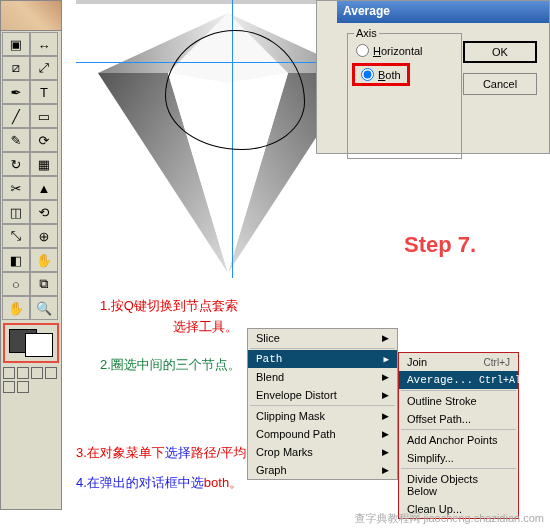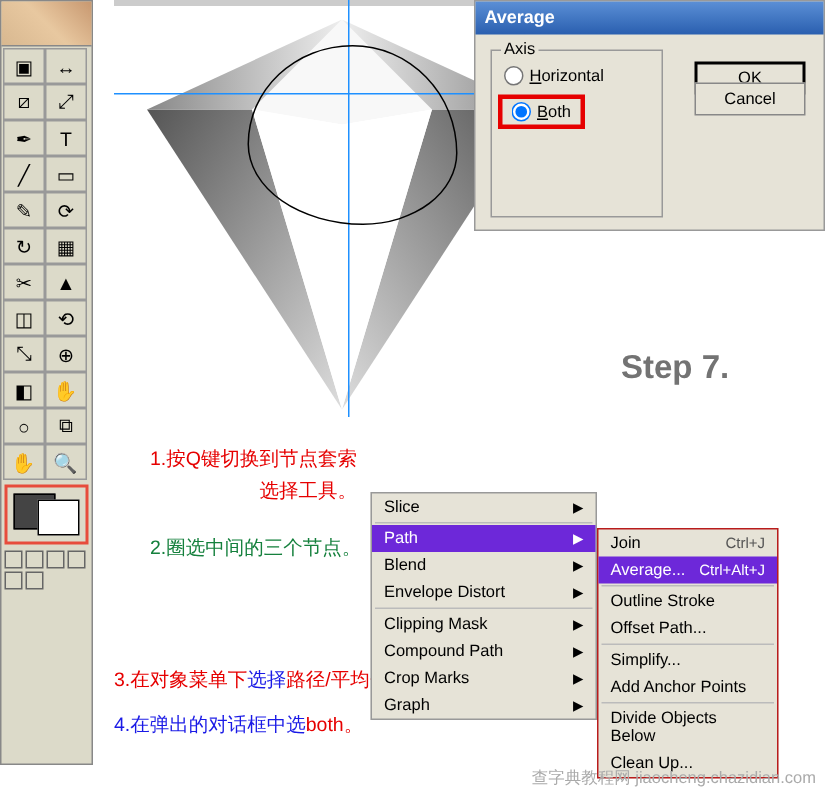--- a/index.html
+++ b/index.html
@@ -18,51 +18,51 @@
     
     
     .canvas { position: absolute; left: 76px; top: 4px; width: 304px; height: 278px; background: #fff; }
     .canvas-ruler-top { position: absolute; left: 76px; top: 0; width: 304px; height: 4px; background: #ccc; }
     .diamond { position: absolute; left: 50%; top: 50%; transform: translate(-50%,-50%); width: 260px; height: 260px; }
     .guideline-h { position: absolute; left: 76px; top: 62px; width: 304px; height: 1px; background: #1e90ff; }
     .guideline-v { position: absolute; left: 232px; top: 0; width: 1px; height: 278px; background: #1e90ff; }
     .lasso { position: absolute; left: 165px; top: 30px; width: 140px; height: 120px; border: 1px solid #000; border-radius: 50% 50% 45% 55% / 55% 60% 40% 45%; background: transparent; }
     
     
-    .step-text { position: absolute; left: 414px; top: 232px; font-family: Arial; font-size: 22px; font-weight: bold; color: #737373; }
+    .step-text { position: absolute; left: 404px; top: 232px; font-family: Arial; font-size: 22px; font-weight: bold; color: #ef4444; }
     
     
     .instr1 { position: absolute; left: 100px; top: 296px; color: #e60000; font-size: 13px; line-height: 1.6; text-align: right; }
     .instr2 { position: absolute; left: 100px; top: 356px; color: #15803d; font-size: 13px; }
     .instr3 { position: absolute; left: 76px; top: 444px; color: #e60000; font-size: 13px; }
     .instr3 span.blue { color: #1a1ae6; }
     .instr4 { position: absolute; left: 76px; top: 474px; color: #1a1ae6; font-size: 13px; }
     .instr4 span.red { color: #e60000; }
     
     
-    .dialog { position: absolute; left: 316px; top: 0; width: 234px; height: 154px; background: #e6e3d7; border: 1px solid #999; }
+    .dialog { position: absolute; left: 316px; top: 0; width: 234px; height: 154px; background: #e6e3d7; border: 1px solid #999; padding-left: 20px; }
     .dialog-title { height: 22px; background: linear-gradient(#5b8fd6,#2a5faf); color: #fff; font-size: 12px; font-weight: bold; padding: 3px 6px; }
     .dialog-body { position: relative; height: 132px; }
-    .fieldset { position: absolute; left: 10px; top: 10px; width: 115px; height: 112px; border: 1px solid #999; }
+    .fieldset { position: absolute; left: 10px; top: 10px; width: 115px; height: 126px; border: 1px solid #999; }
     .fieldset-label { position: absolute; top: -7px; left: 6px; background: #e6e3d7; padding: 0 2px; font-size: 11px; }
     .radio-row { display: flex; align-items: center; margin: 10px 0 0 8px; font-size: 11px; }
     .radio-row input { margin-right: 4px; }
     .radio-both { border: 3px solid #e60000; display: inline-flex; padding: 2px 6px; margin: 6px 0 0 4px; align-items: center; }
     .radio-both input { margin-right: 4px; }
     .btn { position: absolute; right: 12px; width: 74px; height: 22px; background: #e6e3d7; border: 1px solid #888; font-size: 11px; cursor: pointer; }
     .btn-ok { top: 18px; border: 2px solid #000; }
-    .btn-cancel { top: 32px; }
+    .btn-cancel { top: 50px; }
     .u { text-decoration: underline; }
     
     
     .menu1 { position: absolute; left: 247px; top: 328px; width: 151px; background: #e6e3d7; border: 1px solid #999; font-size: 11px; }
     .menu2 { position: absolute; left: 398px; top: 352px; width: 121px; background: #e6e3d7; border: 1px solid #b91c1c; font-size: 11px; }
     .mi { padding: 3px 8px; display: flex; justify-content: space-between; align-items: center; cursor: pointer; }
     .mi .arw { font-size: 9px; }
-    .mi.sel { background: #6d28d9; color: #fff; }
+    .mi.sel { background: #0c4a6e; color: #fff; font-family: Liberation Mono, monospace; }
     .sep { height: 1px; background: #bbb; margin: 1px 2px; }
     .shortcut { font-size: 10px; color: #555; margin-left: 6px; text-align: right; }
     .mi.sel .shortcut { color: #fff; }
     
     
     .watermark { position: absolute; right: 6px; bottom: 4px; font-size: 11px; color: #aaa; }
   </style>
 </head>
 <body>
 
@@ -219,25 +219,25 @@
     </div>
   <div class="sep"></div>
   <div class="mi">
       <span>Outline Stroke</span>
     </div>
   <div class="mi">
       <span>Offset Path...</span>
     </div>
   <div class="sep"></div>
   <div class="mi">
+      <span>Add Anchor Points</span>
+    </div>
+  <div class="mi">
       <span>Simplify...</span>
     </div>
-  <div class="mi">
-      <span>Add Anchor Points</span>
-    </div>
   <div class="sep"></div>
   <div class="mi">
       <span>Divide Objects Below</span>
     </div>
   <div class="mi">
       <span>Clean Up...</span>
     </div>
 </div>
 
 <div class="watermark">查字典教程网 jiaocheng.chazidian.com</div>

